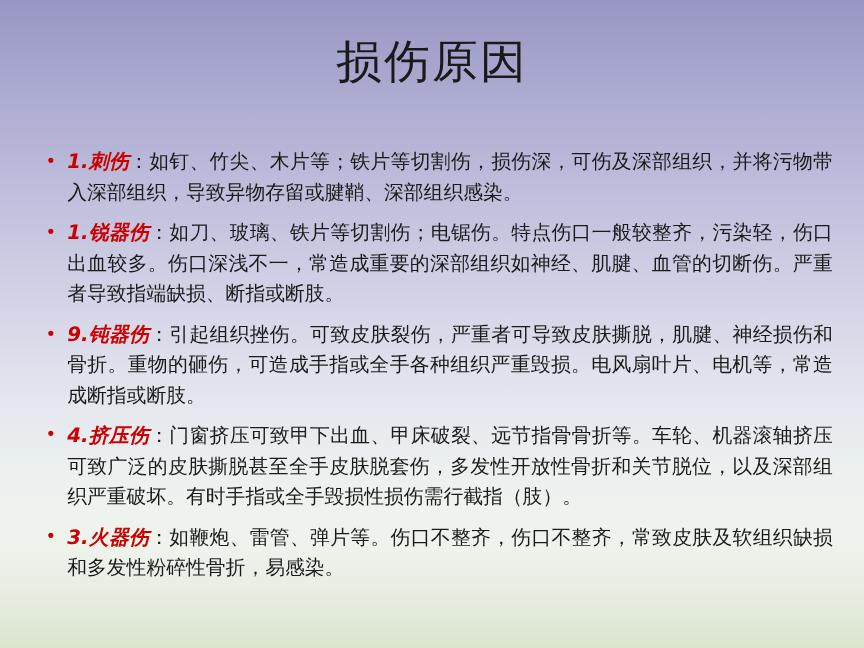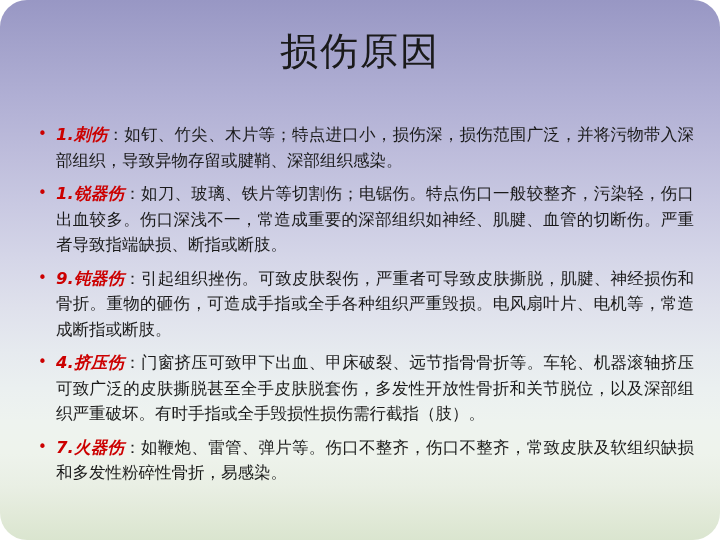--- a/index.html
+++ b/index.html
@@ -25,21 +25,20 @@
         #c9c9e2 38%,
         #d5d6e8 48%,
         #dfe1ec 57%,
         #e6eaef 65%,
         #ebf0f0 72%,
         #eef3ef 78%,
         #eef3ec 84%,
         #e9efe4 90%,
         #e2ead9 95%,
         #dae5cf 100%);
-    border-radius: 27px;
   }
   .title {
     position: absolute;
     top: 28px;
     left: 0;
     width: 720px;
     text-align: center;
     font-size: 38px;
     line-height: 46px;
     color: #1a1a1a;
@@ -86,37 +85,37 @@
 </head>
 <body>
 
 <div class="slide">
   <div class="title">损伤原因</div>
 
   <div class="body">
 
     <div class="bullet">
       <span class="bullet-dot">•</span>
-      <span class="bullet-text"><span class="lead">1.刺伤</span><span>：如钉、竹尖、木片等；特点进口小，损伤深，损伤范围广泛，并将污物带入深部组织，导致异物存留或腱鞘、深部组织感染。</span></span>
+      <span class="bullet-text"><span class="lead">1.刺伤</span><span>：如钉、竹尖、木片等；铁片等切割伤，损伤深，可伤及深部组织，并将污物带入深部组织，导致异物存留或腱鞘、深部组织感染。</span></span>
     </div>
 
     <div class="bullet">
       <span class="bullet-dot">•</span>
       <span class="bullet-text"><span class="lead">1.锐器伤</span><span>：如刀、玻璃、铁片等切割伤；电锯伤。特点伤口一般较整齐，污染轻，伤口出血较多。伤口深浅不一，常造成重要的深部组织如神经、肌腱、血管的切断伤。严重者导致指端缺损、断指或断肢。</span></span>
     </div>
 
     <div class="bullet">
       <span class="bullet-dot">•</span>
       <span class="bullet-text"><span class="lead">9.钝器伤</span><span>：引起组织挫伤。可致皮肤裂伤，严重者可导致皮肤撕脱，肌腱、神经损伤和骨折。重物的砸伤，可造成手指或全手各种组织严重毁损。电风扇叶片、电机等，常造成断指或断肢。</span></span>
     </div>
 
     <div class="bullet">
       <span class="bullet-dot">•</span>
       <span class="bullet-text"><span class="lead">4.挤压伤</span><span>：门窗挤压可致甲下出血、甲床破裂、远节指骨骨折等。车轮、机器滚轴挤压可致广泛的皮肤撕脱甚至全手皮肤脱套伤，多发性开放性骨折和关节脱位，以及深部组织严重破坏。有时手指或全手毁损性损伤需行截指（肢）。</span></span>
     </div>
 
     <div class="bullet">
       <span class="bullet-dot">•</span>
-      <span class="bullet-text"><span class="lead">7.火器伤</span><span>：如鞭炮、雷管、弹片等。伤口不整齐，伤口不整齐，常致皮肤及软组织缺损和多发性粉碎性骨折，易感染。</span></span>
+      <span class="bullet-text"><span class="lead">3.火器伤</span><span>：如鞭炮、雷管、弹片等。伤口不整齐，伤口不整齐，常致皮肤及软组织缺损和多发性粉碎性骨折，易感染。</span></span>
     </div>
 
   </div>
 </div>
 
 </body></html>

